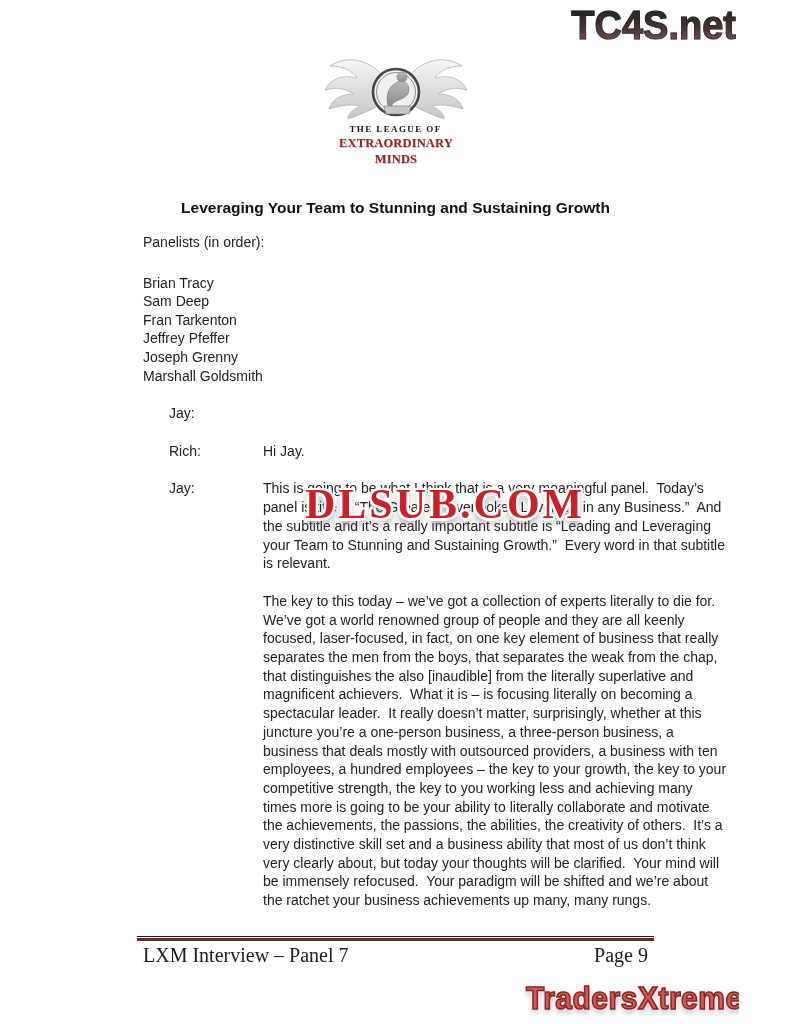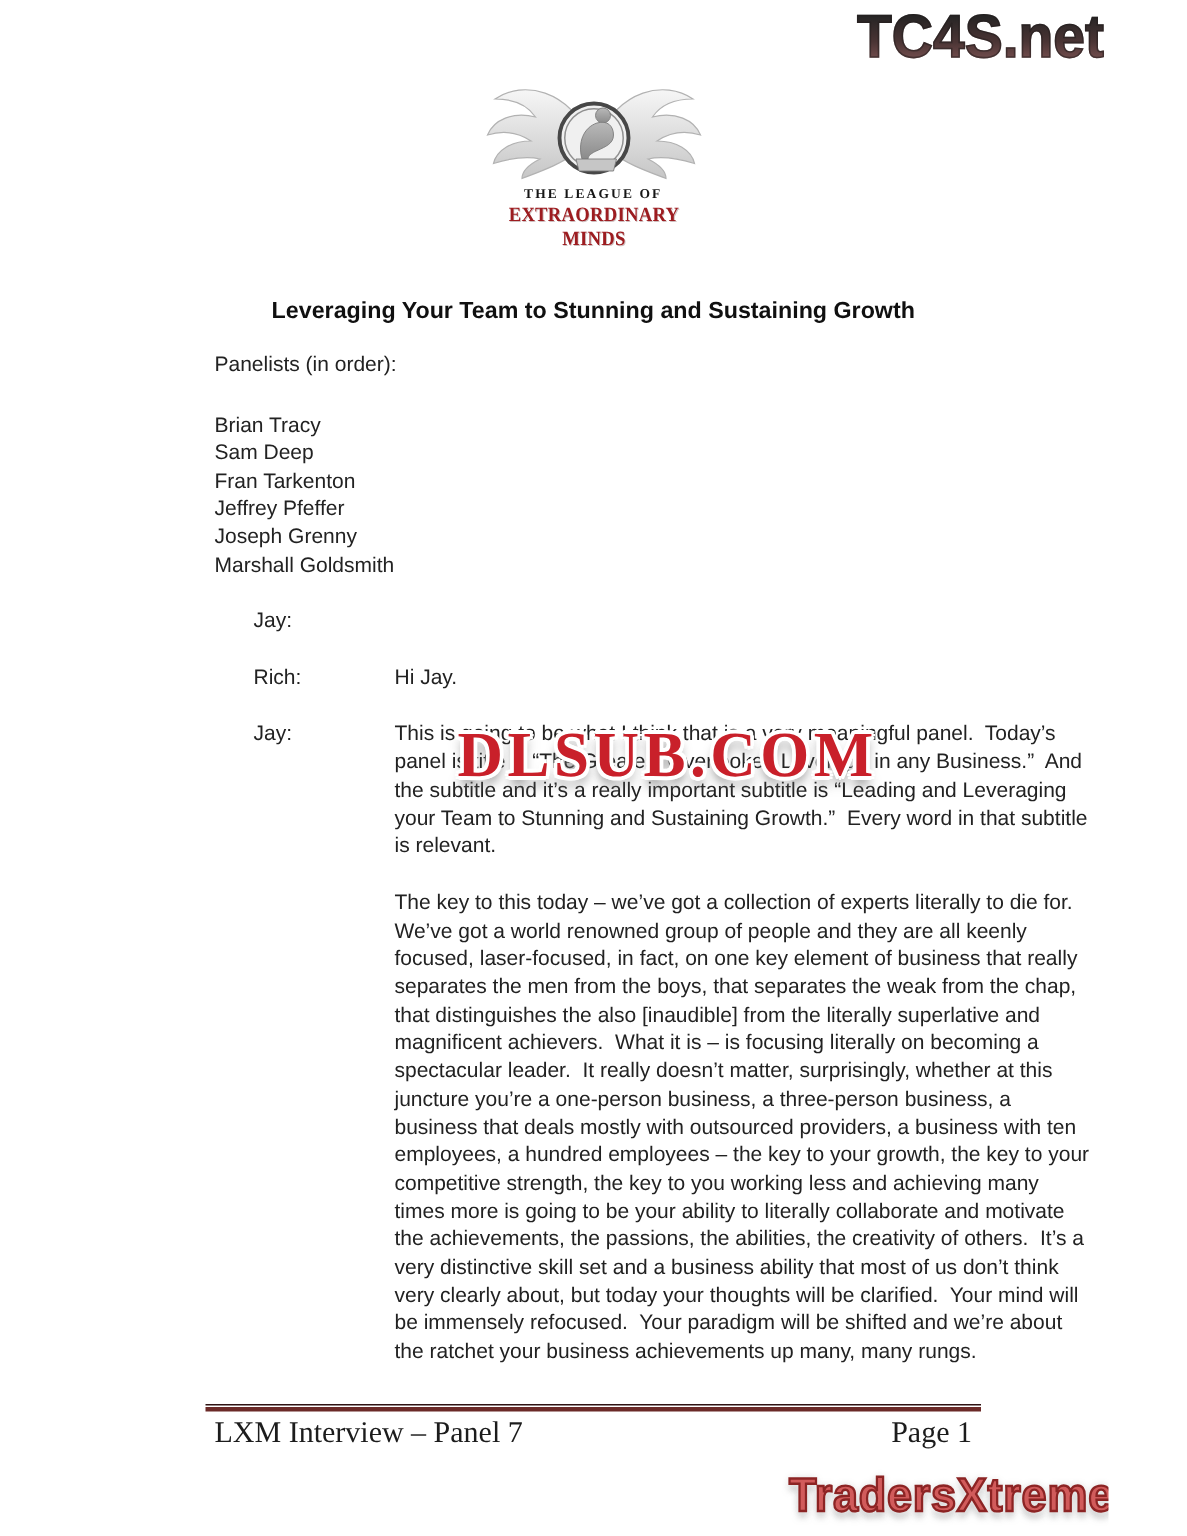--- a/index.html
+++ b/index.html
@@ -164,18 +164,18 @@
 
   <div class="wm-dlsub">DLSUB.COM</div>
 
   <div class="footer-rule">
     <div class="fr-thin"></div>
     <div class="fr-thick"></div>
   </div>
 
   <div class="footer">
     <span>LXM Interview – Panel 7</span>
-    <span>Page 1</span>
+    <span>Page 9</span>
   </div>
 
   <div class="wm-traders">TradersXtreme.com</div>
 
 </div>
 
 </body></html>

